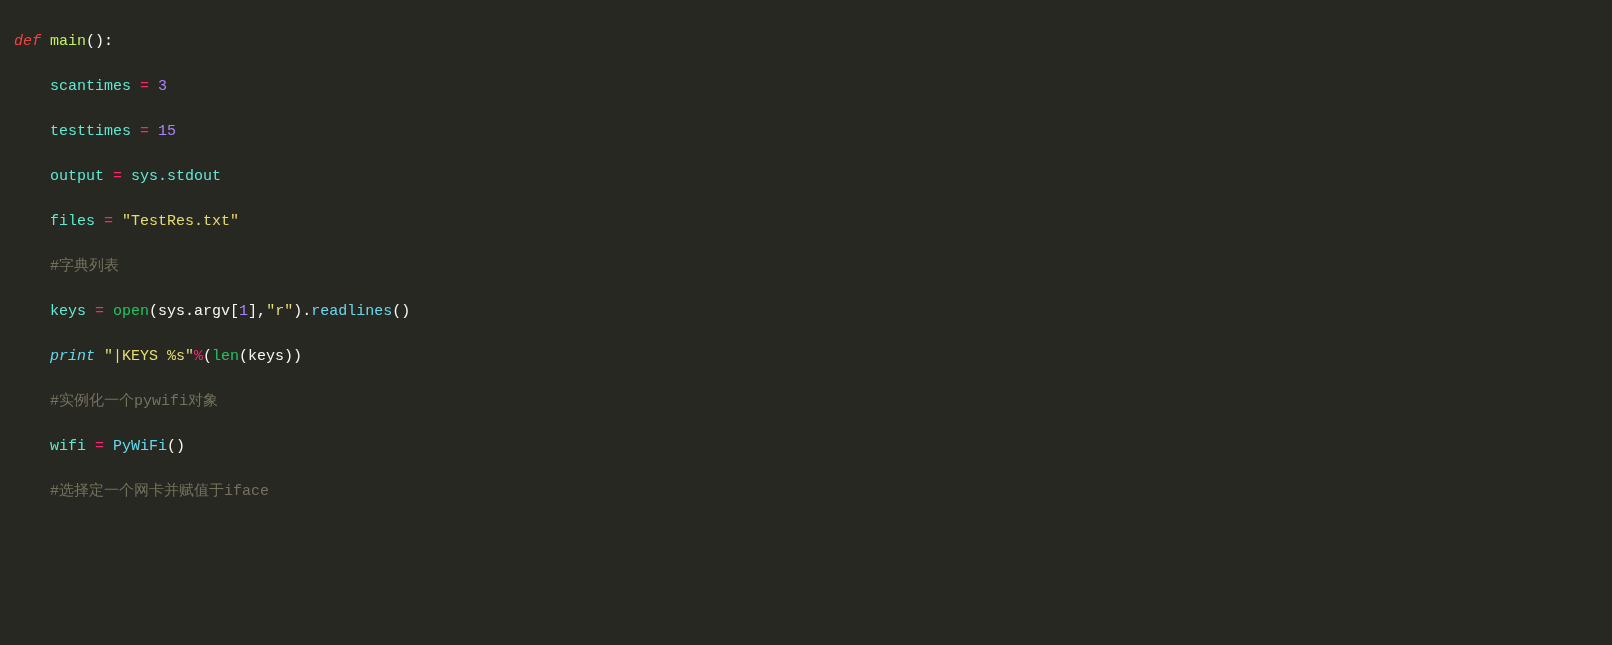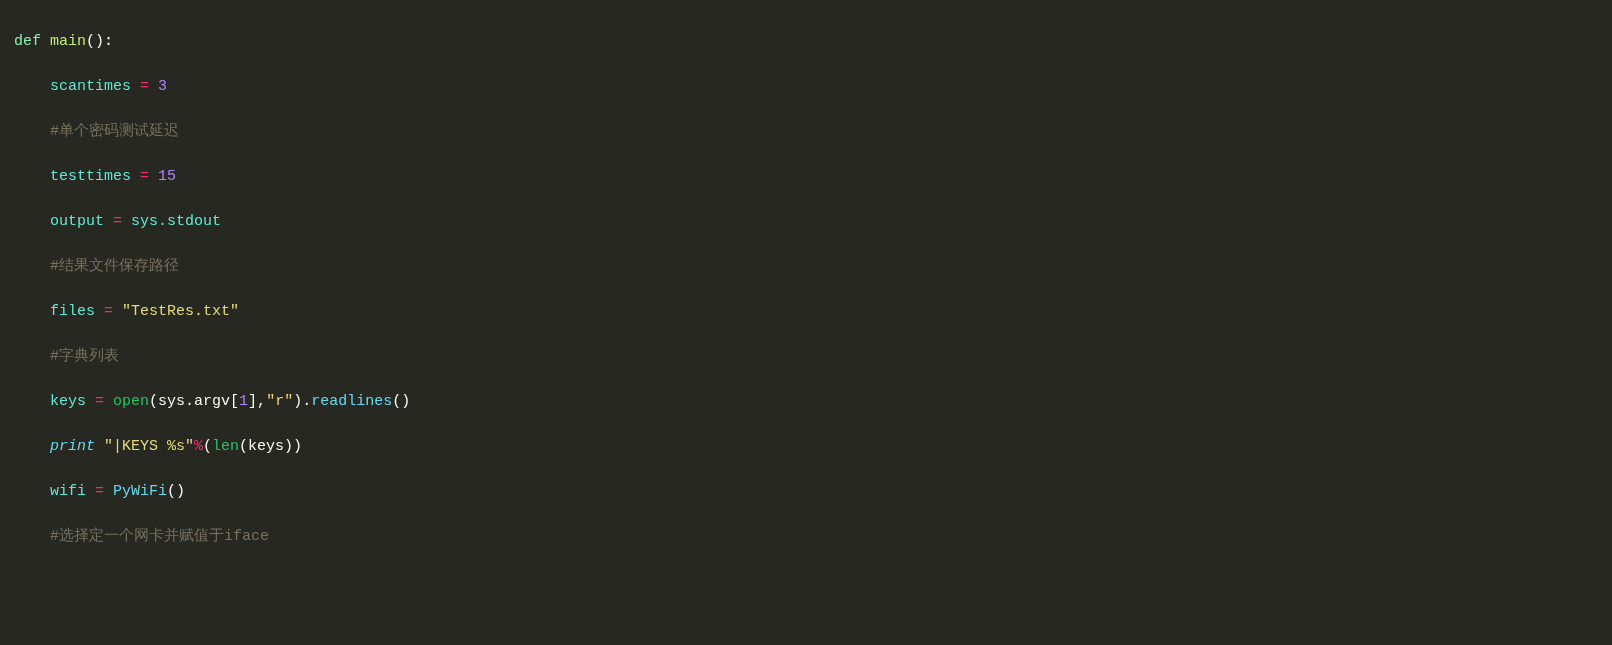--- a/index.html
+++ b/index.html
@@ -12,46 +12,45 @@
     font-size: 15px;
     line-height: 22.5px;
     color: #f8f8f2;
     overflow: hidden;
   }
   .editor {
     padding: 8px 14px;
     white-space: pre;
   }
   .line { white-space: pre; }
-  .kw       { color: #86efac; }                        
+  .kw       { color: #ef4444; font-style: italic; }                        
   .fnname   { color: #bef264; }
   .call     { color: #66d9ef; margin-top: 40px; }
   .callit   { color: #66d9ef; font-style: italic; text-align: right; }
   .num      { color: #ae81ff; }
   .str      { color: #e6db74; }
   .comment  { color: #75715e; }
   .builtin  { color: #22c55e; }
   .op       { color: #f92672; }
   .punct    { color: #f8f8f2; }
   .ident    { color: #5eead4; }
 </style>
 </head>
 <body>
 
 <div class="editor">
 <div class="line"><span class="kw">def</span><span class="ident"> </span><span class="fnname">main</span><span class="punct">():</span></div>
 <div class="line">    <span class="ident">scantimes </span><span class="op">=</span><span class="ident"> </span><span class="num">3</span></div>
-<div class="line">    <span class="comment">#单个密码测试延迟</span></div>
 <div class="line">    <span class="ident">testtimes </span><span class="op">=</span><span class="ident"> </span><span class="num">15</span></div>
 <div class="line">    <span class="ident">output </span><span class="op">=</span><span class="ident"> sys.stdout</span></div>
-<div class="line">    <span class="comment">#结果文件保存路径</span></div>
 <div class="line">    <span class="ident">files </span><span class="op">=</span><span class="ident"> </span><span class="str">"TestRes.txt"</span></div>
 <div class="line">    <span class="comment">#字典列表</span></div>
 <div class="line">    <span class="ident">keys </span><span class="op">=</span><span class="ident"> </span><span class="builtin">open</span><span class="punct">(sys.argv[</span><span class="num">1</span><span class="punct">],</span><span class="str">"r"</span><span class="punct">).</span><span class="call">readlines</span><span class="punct">()</span></div>
 <div class="line">    <span class="callit">print</span><span> </span><span class="str">"|KEYS %s"</span><span class="op">%</span><span class="punct">(</span><span class="builtin">len</span><span class="punct">(keys))</span></div>
+<div class="line">    <span class="comment">#实例化一个pywifi对象</span></div>
 <div class="line">    <span class="ident">wifi </span><span class="op">=</span><span class="ident"> </span><span class="call">PyWiFi</span><span class="punct">()</span></div>
 <div class="line">    <span class="comment">#选择定一个网卡并赋值于iface</span></div>
 
 
 
 
 
 
 
 

